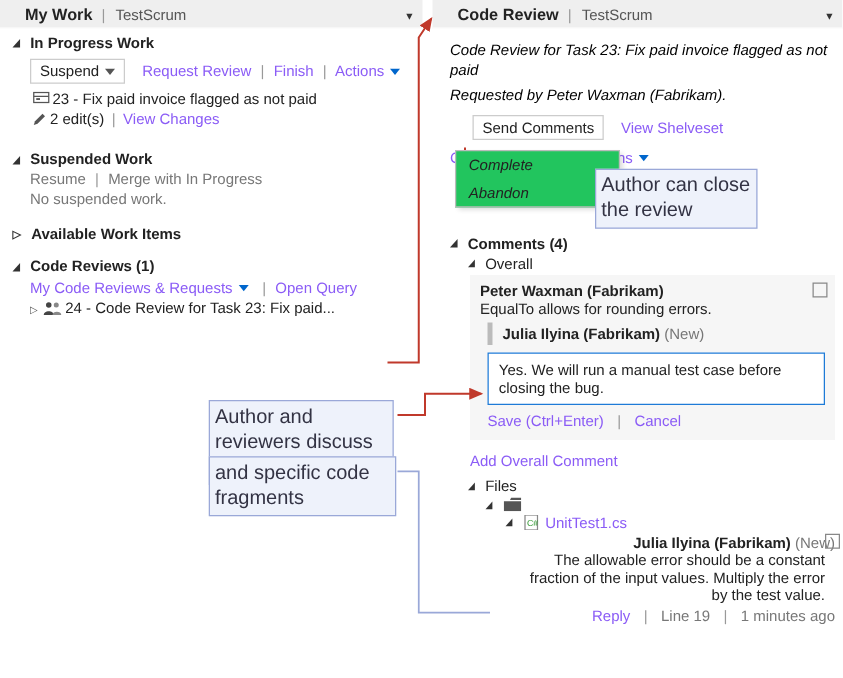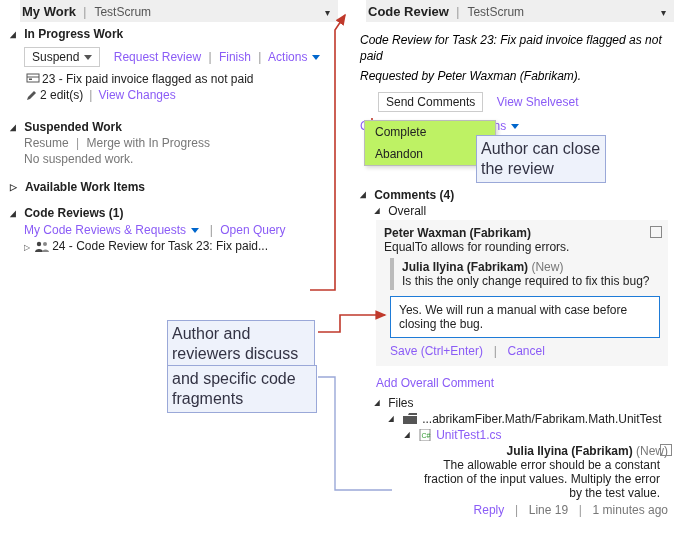--- a/index.html
+++ b/index.html
@@ -9,26 +9,25 @@
     font-size: 12px;
     background: #fff;
     color: #222;
     width: 674px;
     height: 542px;
     position: relative;
     overflow: hidden;
   }
   .panel-header {
     background: #efefef;
-    padding: 4px 8px 3px 2px;
+    padding: 4px 8px 3px 20px;
     display: flex;
     align-items: baseline;
     justify-content: space-between;
     border-bottom: 1px solid #fff;
-    margin-left: 20px;
   }
   .panel-header b { font-size: 13px; font-weight: 700; }
   .panel-header .ws { color: #555; font-size: 12px; margin-left: 4px; }
   .panel-header .drop { color: #333; font-size: 10px; }
   .left {
     position: absolute;
     left: 0; top: 0; width: 338px;
   }
   .right {
     position: absolute;
@@ -48,23 +47,23 @@
   .link.caret-down::after{ content:""; display:inline-block; border-left:4px solid transparent; border-right:4px solid transparent; border-top:5px solid #0066cc; margin-left:5px; vertical-align:middle;}
   .sep { color: #999; margin: 0 4px; }
   .muted { color: #777; }
   .row { display:flex; align-items:center; gap:2px; margin:2px 0 2px 16px;}
   .icon-bug { width:14px; height:12px; }
   .icon-pencil { width:12px; height:12px; }
   .icon-people { width:16px; height:12px;}
   .sec-block { padding: 5px 6px 4px 14px; }
   .review-desc { color:#000000; margin: 4px 0 2px 0; line-height:1.35;font-style:italic;}
   .dropdown {
-    position:absolute; background:#bef264; border:1px solid #bbb;
+    position:absolute; background:#22c55e; border:1px solid #bbb;
     box-shadow:2px 2px 4px rgba(0,0,0,0.15);
-    left: 364px; top: 120px; width: 132px; z-index:5;
+    left: 364px; top: 120px; width: 132px; z-index:5;font-style:italic;
   }
   .dropdown div { padding:4px 10px; }
   .callout {
     position:absolute; background:#eef2fb; border:1px solid #9aa8d8;
     color:#334; font-size:16px; text-align:left; padding:3px 4px; z-index:6;
     line-height:1.25;
   }
   .comment-block { background:#f6f6f6; padding:6px 8px 8px 8px; margin:2px 0 0 16px; position:relative;}
   .chk { position:absolute; right:6px; top:6px; width:12px; height:12px; border:1px solid #888;}
   .thread-reply { border-left:4px solid #bbb; margin:4px 0 0 6px; padding:2px 0 2px 8px;}
@@ -189,44 +188,42 @@
       <div class="sec-title caret" style="font-weight:400; margin:2px 0 0 14px;">
           <span>Overall</span>
         </div>
 
       <div class="comment-block">
         <span class="chk"></span>
         <div><b>Peter Waxman (Fabrikam)</b></div>
         <div>EqualTo allows for rounding errors.</div>
         <div class="thread-reply">
           <div><b>Julia Ilyina (Fabrikam)</b> <span class="muted">(New)</span></div>
-          <div>Is this the only change required to fix this bug?</div>
-        </div>
-        <div class="reply-input">Yes. We will run a manual with case before closing the bug.</div>
+        </div>
+        <div class="reply-input">Yes. We will run a manual test case before closing the bug.</div>
         <div style="margin:6px 0 0 6px;">
           <span class="link">Save (Ctrl+Enter)</span>
           &nbsp;<span class="sep">|</span>&nbsp;
           <span class="link">Cancel</span>
         </div>
       </div>
 
       <div style="margin:10px 0 0 16px;">
         <span class="link">Add Overall Comment</span>
       </div>
 
       <div class="files">
         <div class="sec-title caret" style="font-weight:400;">
             <span>Files</span>
           </div>
         <div class="file-row" style="margin-left:14px;">
           <span class="caret" style="font-size:8px;"></span>
           <svg class="folder-ic" viewBox="0 0 14 11">
               <path d="M0 2 L5 2 L6 0 L14 0 L14 2 L0 2 Z M0 3 L14 3 L14 11 L0 11 Z" fill="#555"></path>
             </svg>
-          <span>...abrikamFiber.Math/Fabrikam.Math.UnitTest</span>
         </div>
         <div class="file-row" style="margin-left:30px;">
           <span class="caret" style="font-size:8px;"></span>
           <svg class="cs-ic" viewBox="0 0 12 12">
               <rect x="1" y="0" width="10" height="12" fill="#fff" stroke="#888"></rect>
               <text x="2.5" y="9" font-size="7" fill="#393">C#</text>
             </svg>
           <span class="link">UnitTest1.cs</span>
         </div>
         <div class="file-comment">

